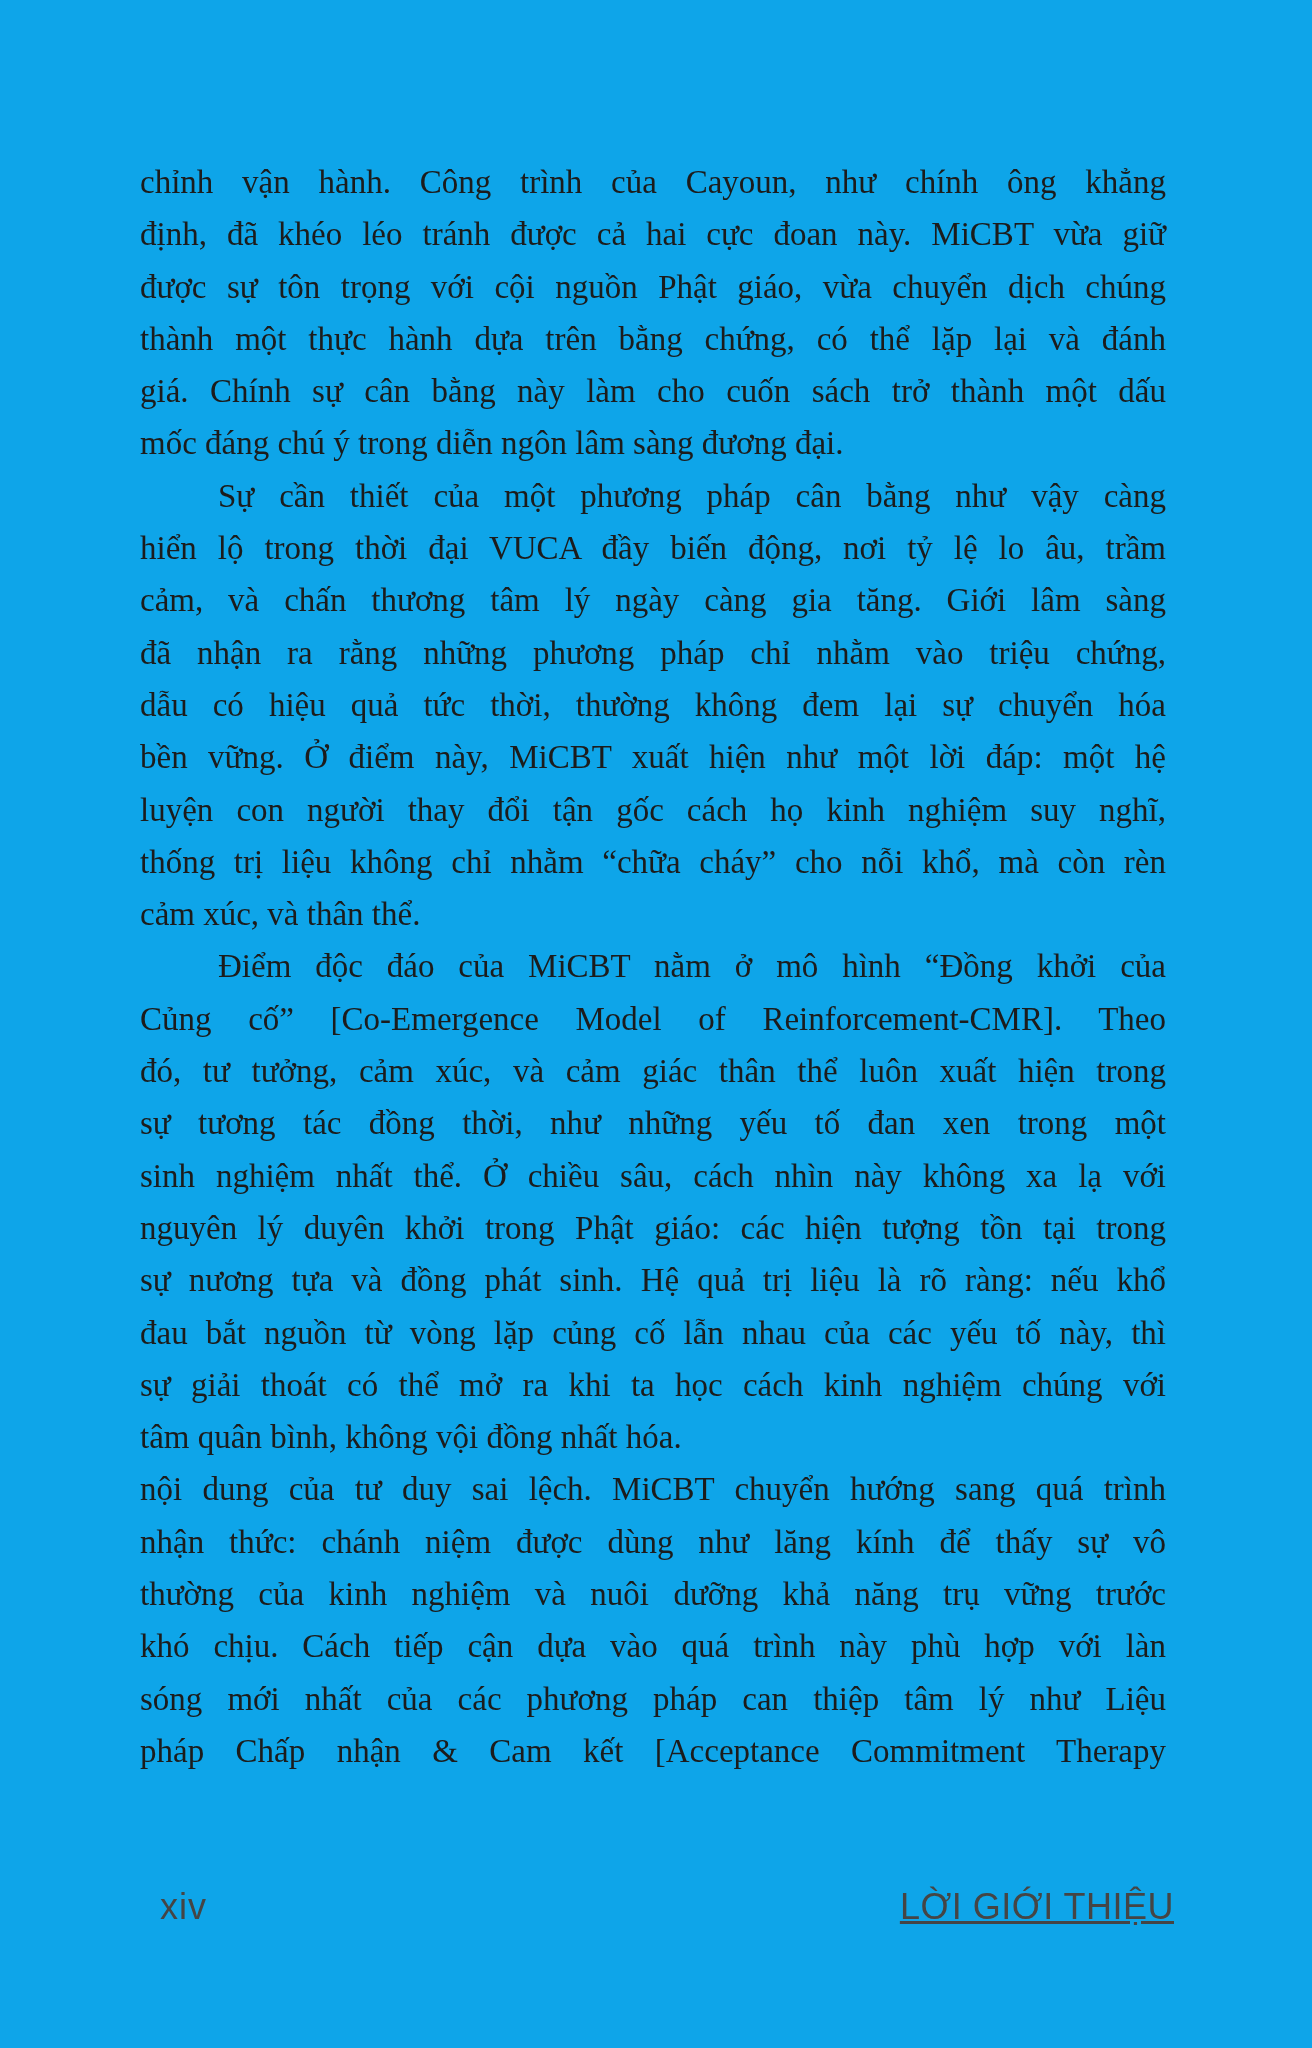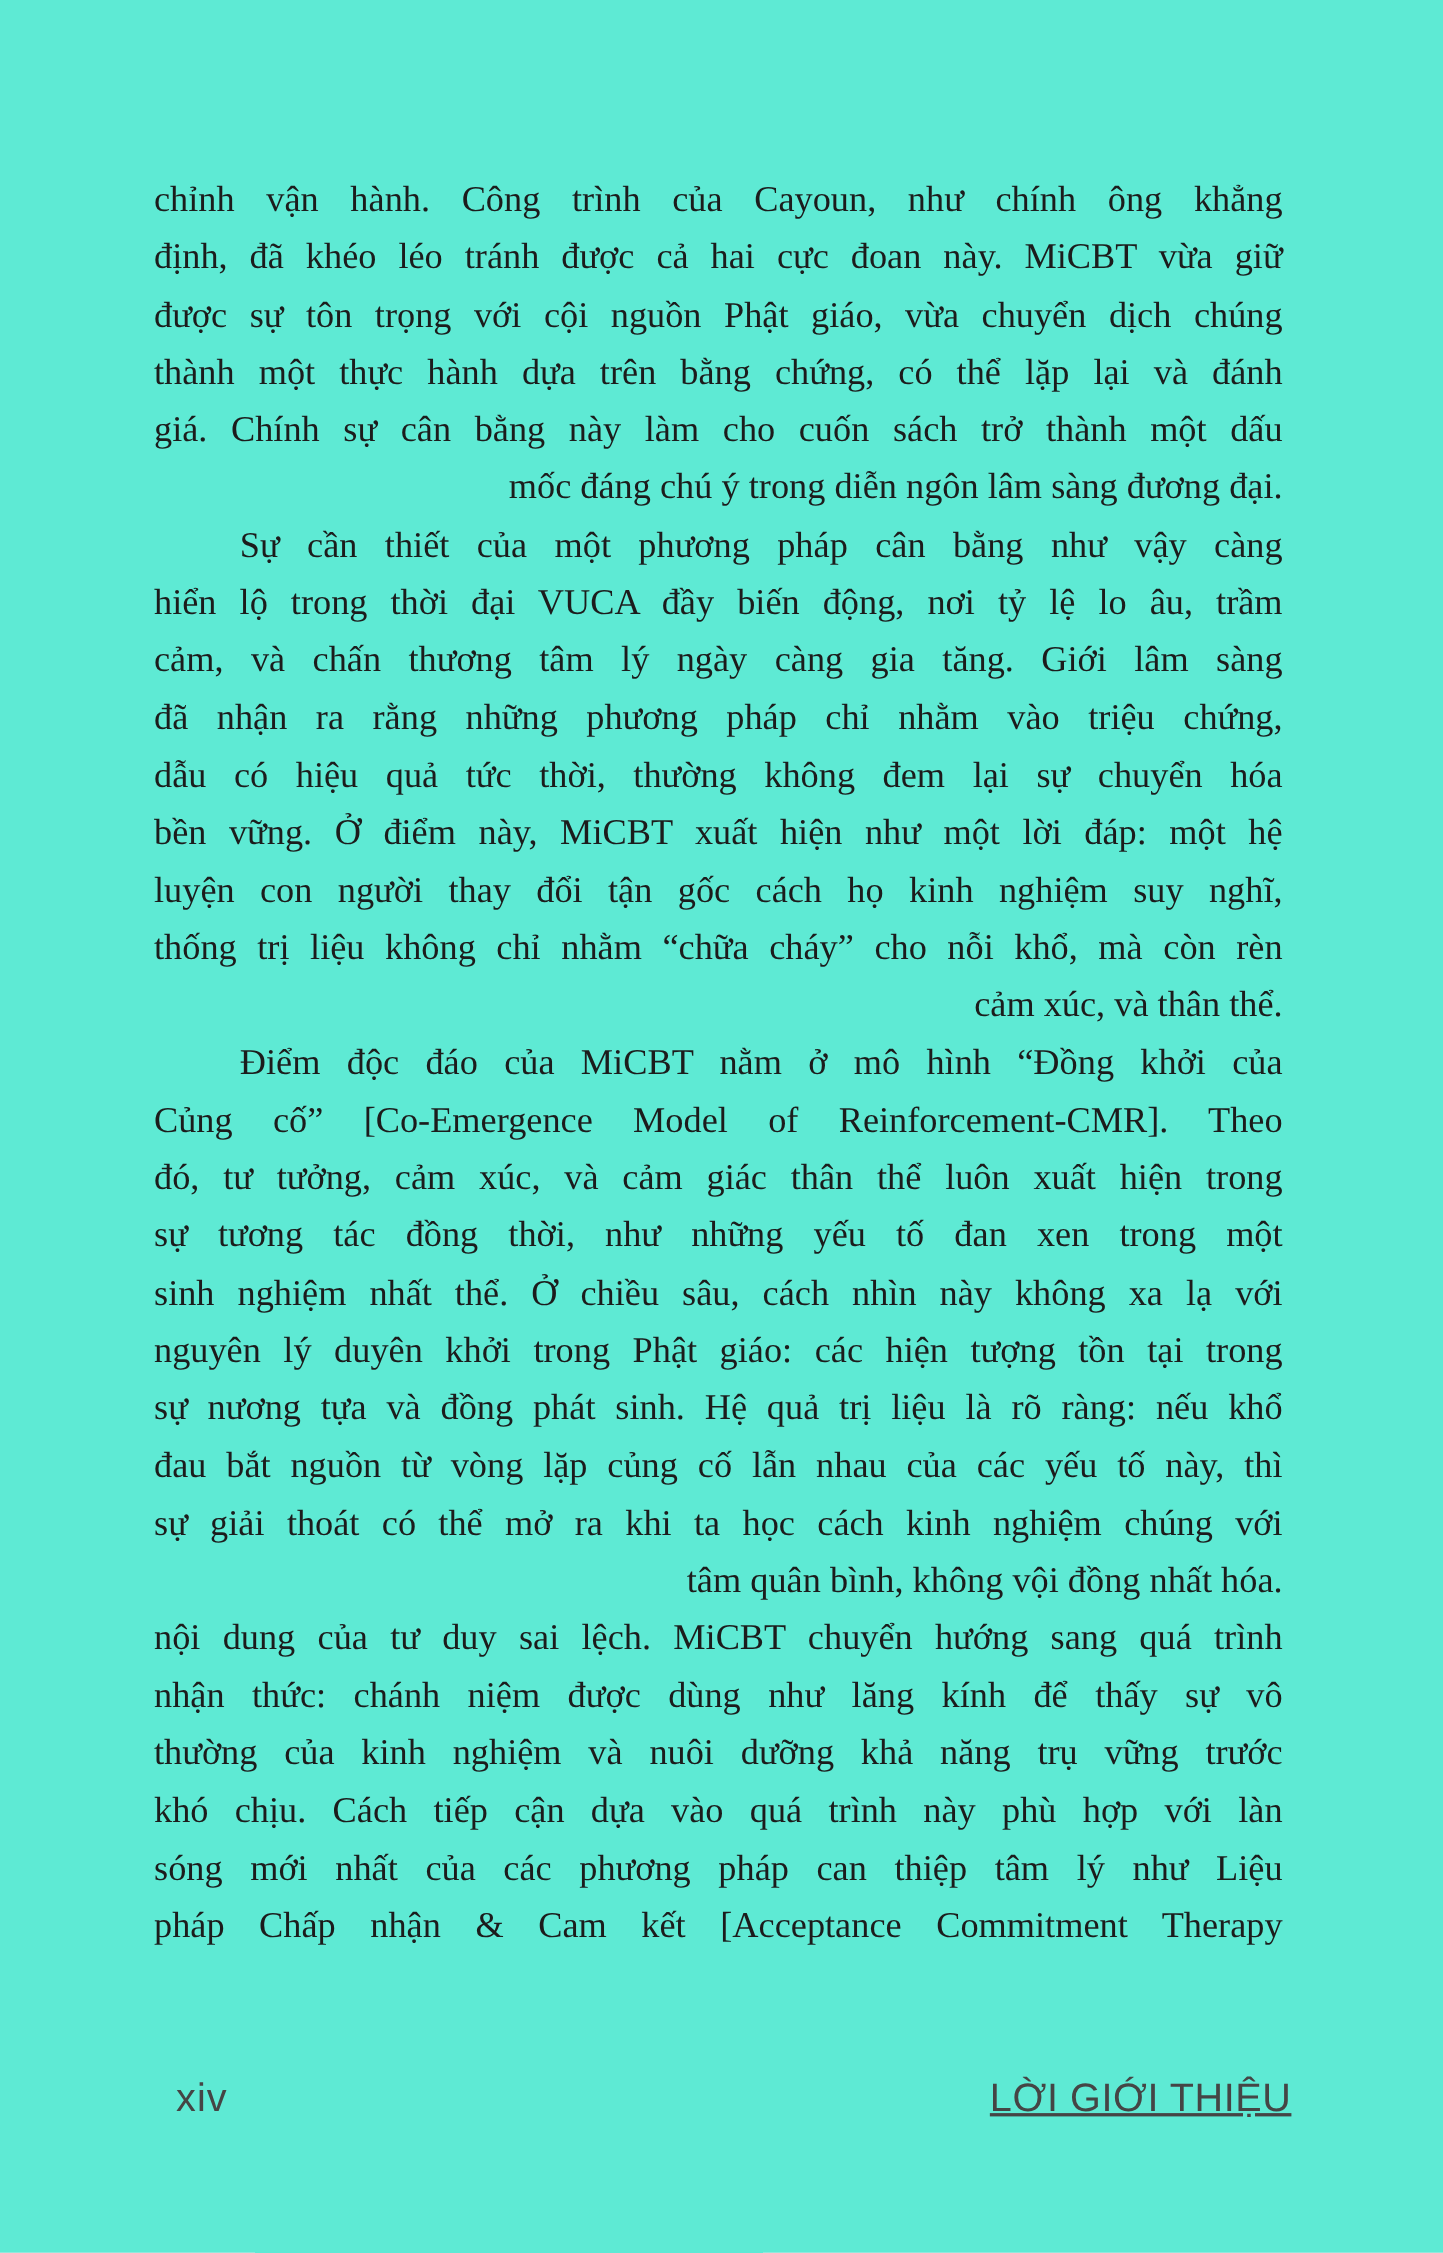--- a/index.html
+++ b/index.html
@@ -6,36 +6,36 @@
   html, body {
     margin: 0;
     padding: 0;
     background: #e9e9e9;
   }
   .page {
     position: relative;
     width: 1312px;
     height: 2048px;
     margin: 0 auto;
-    background: #5eead4;
+    background: #0ea5e9;
     overflow: hidden;
     font-family: "Liberation Serif", "DejaVu Serif", serif;
   }
   .text-block {
     position: absolute;
     left: 140px;
     right: 146px;
     top: 156px;
     font-size: 33px;
     line-height: 52.3px;
     color: #1c1c1c;
   }
   .para { margin: 0; padding: 0; }
   .line {
-    text-align: right;
+    text-align: left;
     white-space: normal;
   }
   .line.just {
     text-align: justify;
     text-align-last: justify;
     -moz-text-align-last: justify;
   }
   .line.indent {
     text-indent: 78px;
   }

